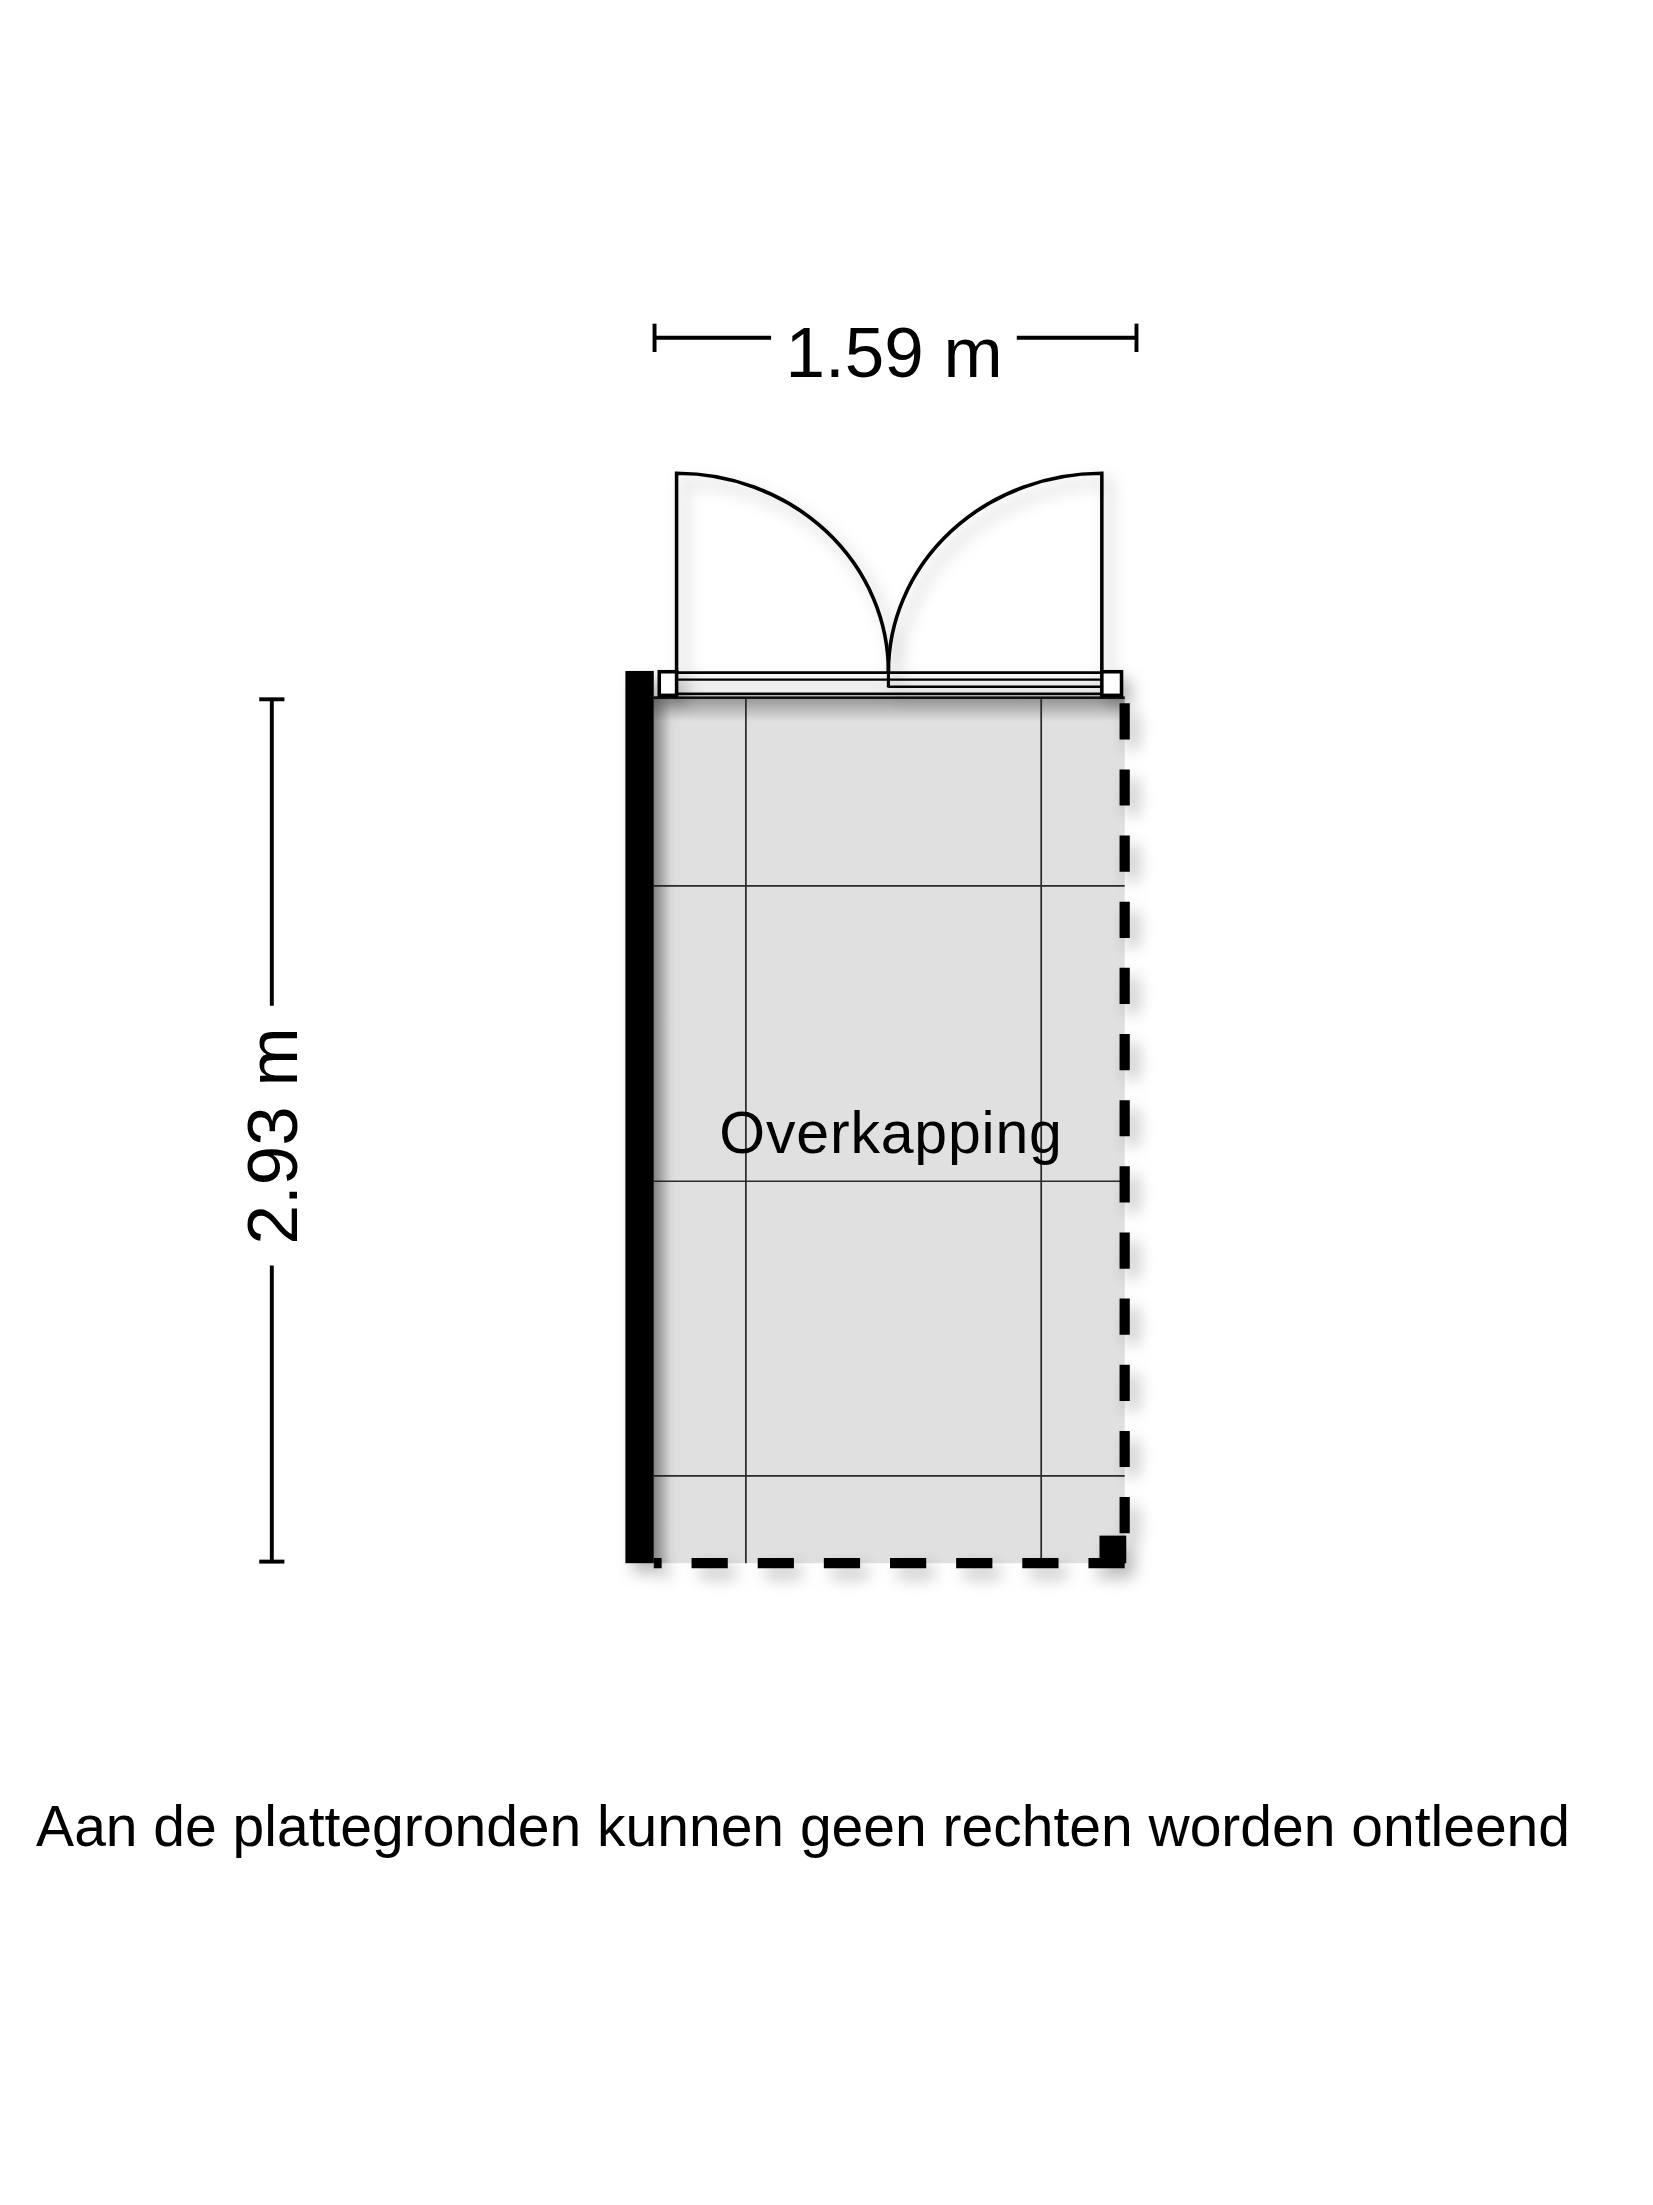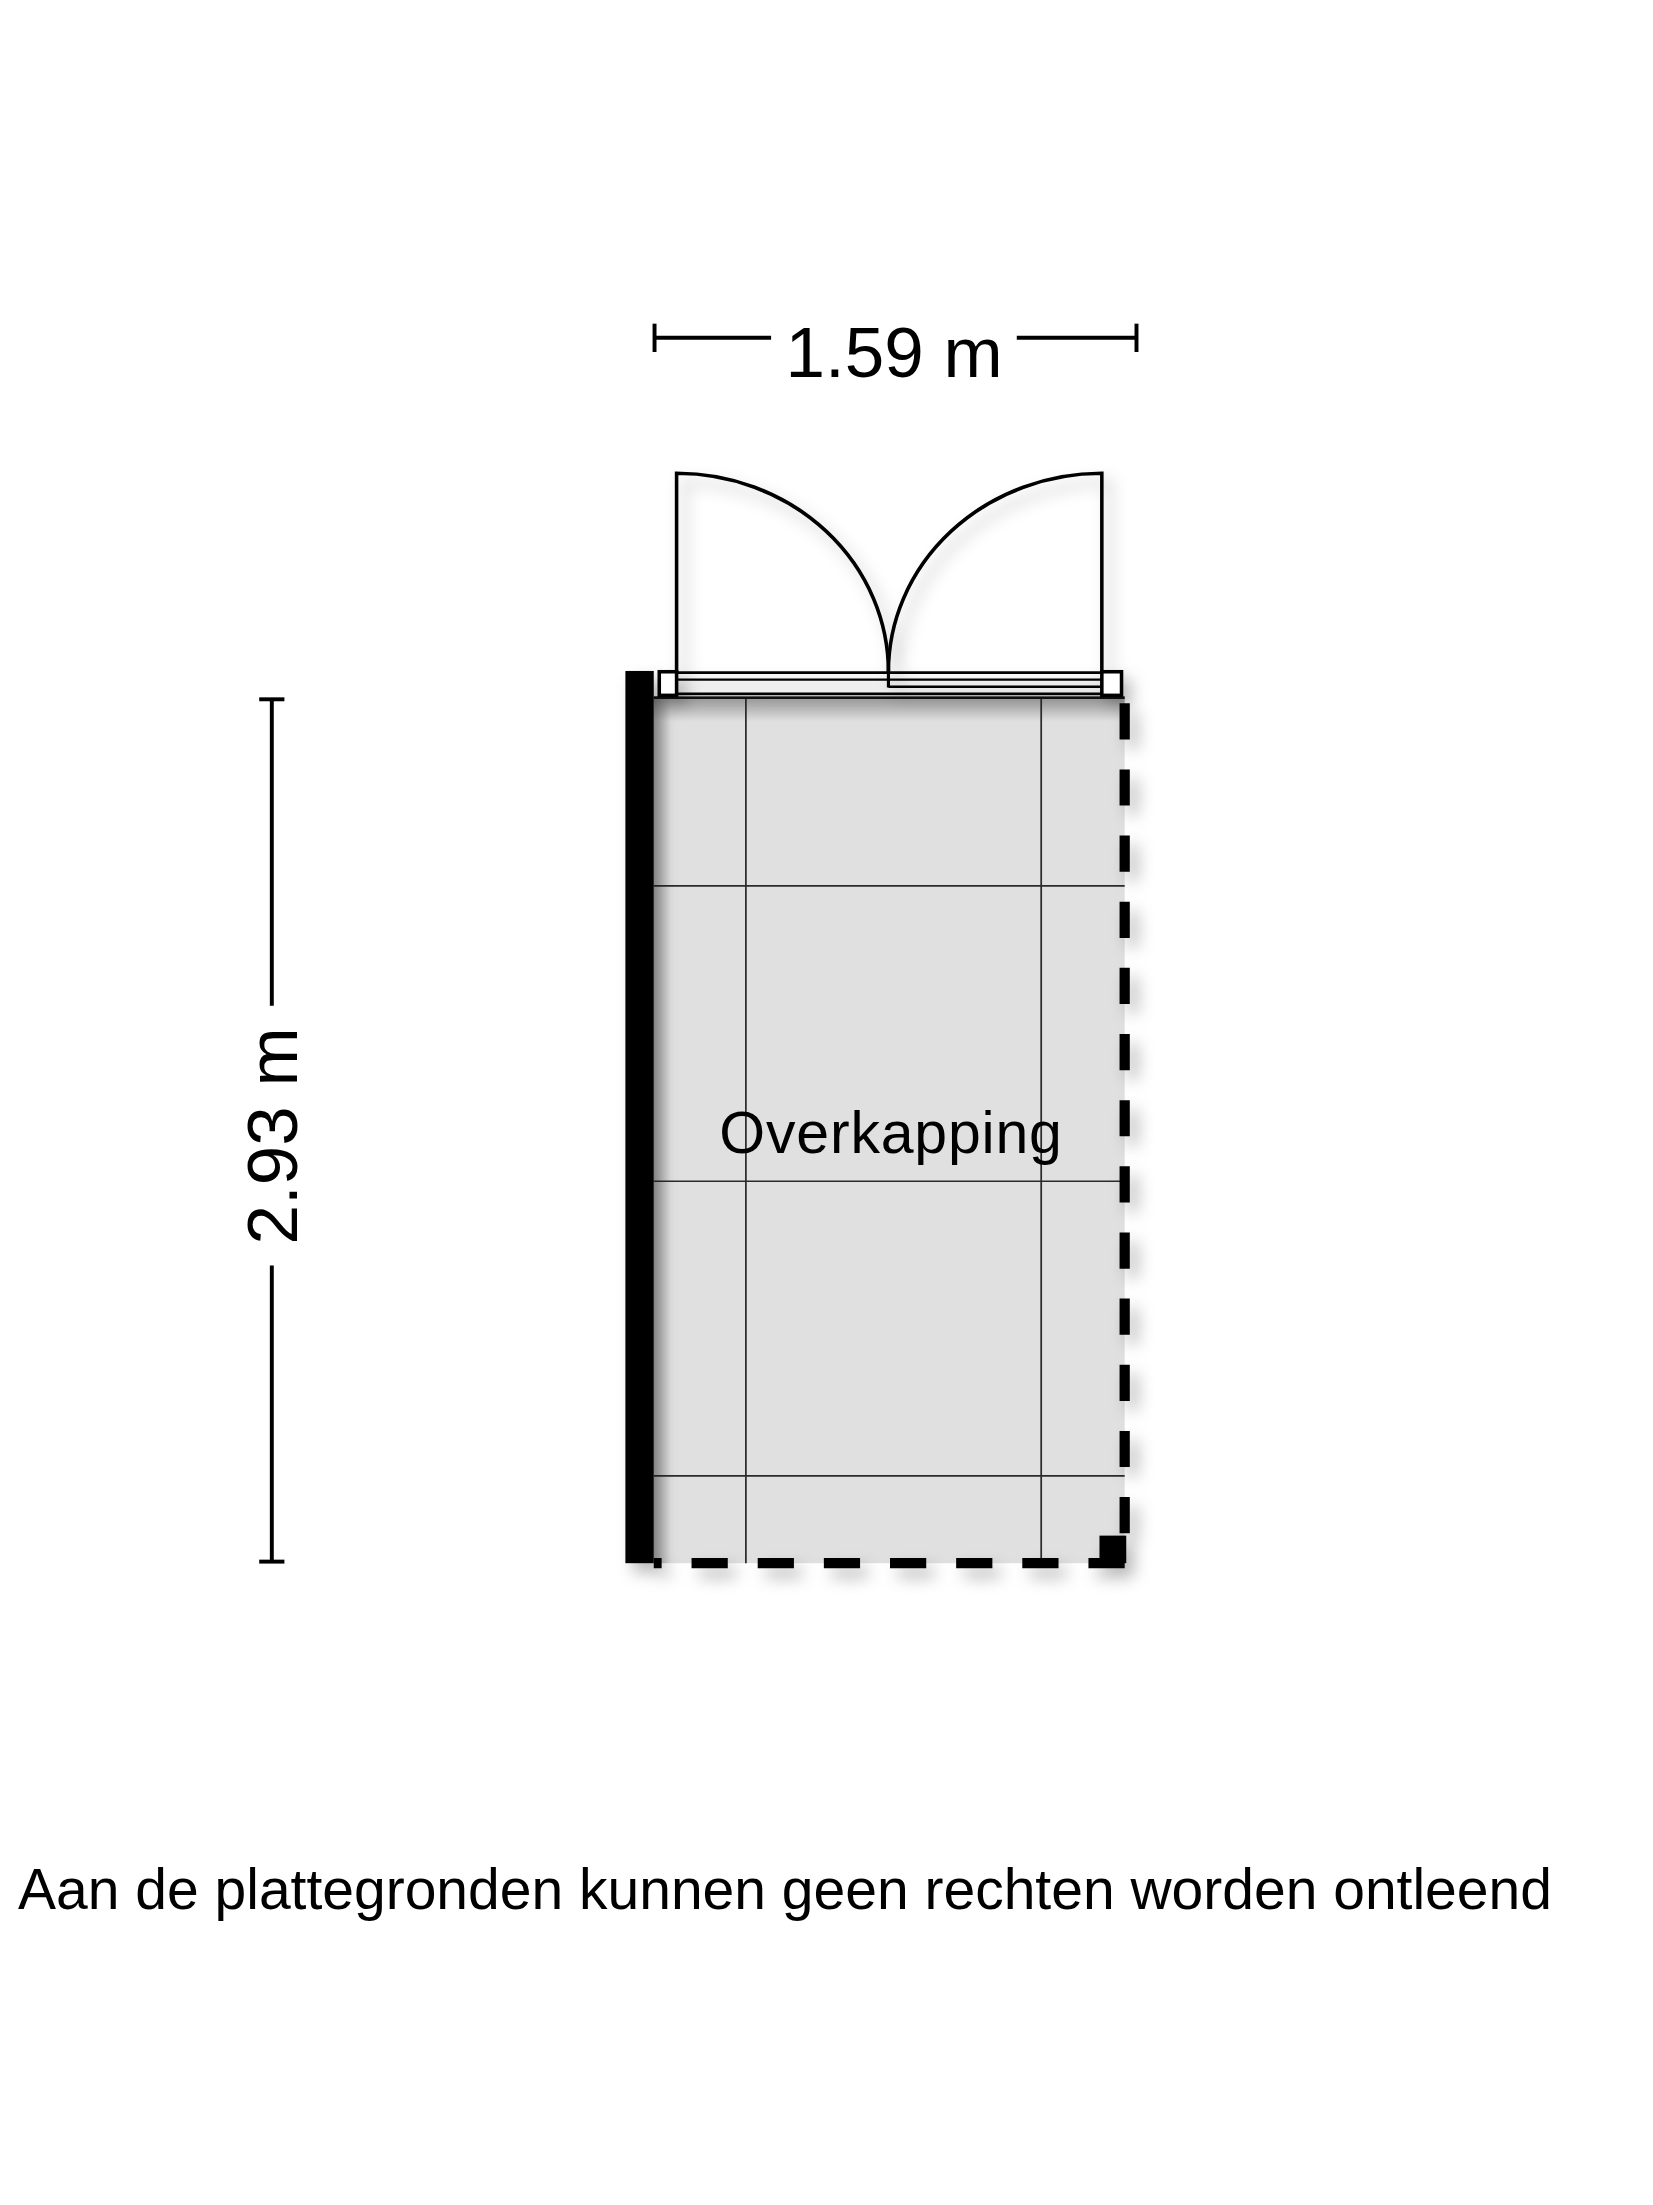--- a/index.html
+++ b/index.html
@@ -38,23 +38,23 @@
     transform: translate(-50%, -50%) rotate(-90deg);
   }
   .room-label {
     font-size: 59px;
     transform: translate(-50%, -50%);
     letter-spacing: 0.8px;
   }
   .footer {
     position: absolute;
     left: 0;
-    top: 1852px;
+    top: 1789px;
     width: 1570px;
-    text-align: center;
+    text-align: right;
     font-size: 57px;
     line-height: 75px;
   }
 </style>
 </head>
 <body>
 
 <div class="stage">
 
   <svg class="plan" width="1654" height="2205" viewBox="0 0 2100 2800">

